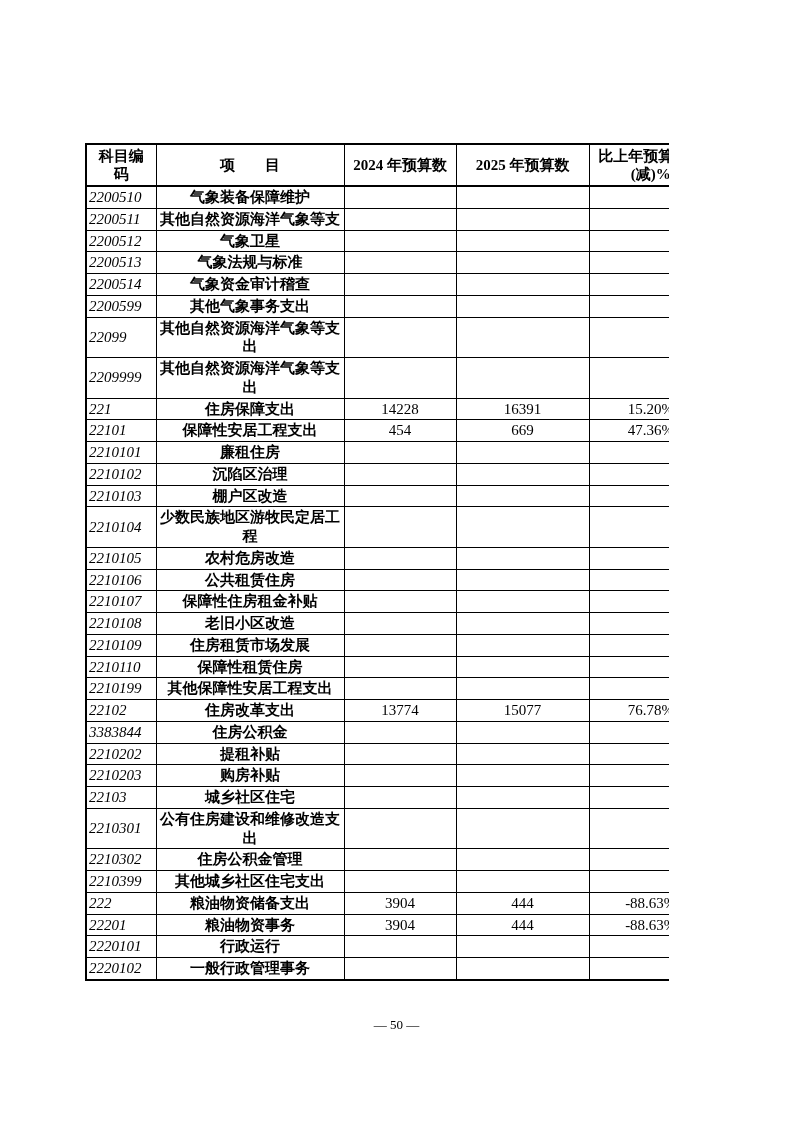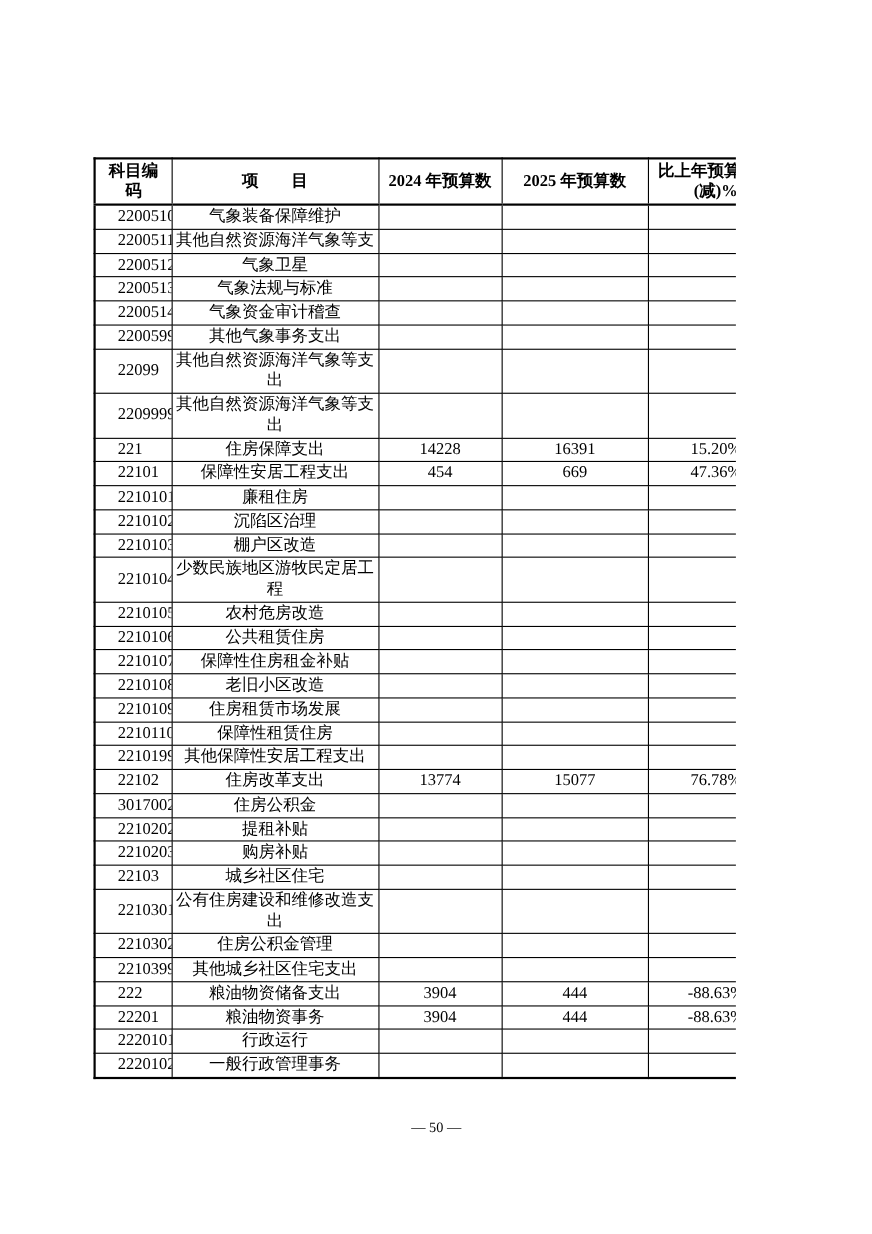--- a/index.html
+++ b/index.html
@@ -45,24 +45,26 @@
     border: 1px solid #000000;
     font-size: 15px;
     line-height: 1.25;
     padding: 1px 2px;
     text-align: center;
     vertical-align: middle;
     overflow: hidden;
   }
   .budget-table td.code {
     text-align: left;
-    padding-left: 20px;
+    padding-left: 2px;
+    font-style: italic;
   }
   .budget-table td.item {
     white-space: pre-line;
+    font-weight: bold;
   }
   .page-footer {
     position: absolute;
     top: 1017px;
     left: 0;
     width: 793px;
     text-align: center;
     font-size: 13px;
     color: #000000;
   }
@@ -243,21 +245,21 @@
           <td class="num"></td>
         </tr>
         <tr>
           <td class="code">22102</td>
           <td class="item">住房改革支出</td>
           <td class="num">13774</td>
           <td class="num">15077</td>
           <td class="num">76.78%</td>
         </tr>
         <tr>
-          <td class="code">3017002</td>
+          <td class="code">3383844</td>
           <td class="item">住房公积金</td>
           <td class="num"></td>
           <td class="num"></td>
           <td class="num"></td>
         </tr>
         <tr>
           <td class="code">2210202</td>
           <td class="item">提租补贴</td>
           <td class="num"></td>
           <td class="num"></td>

